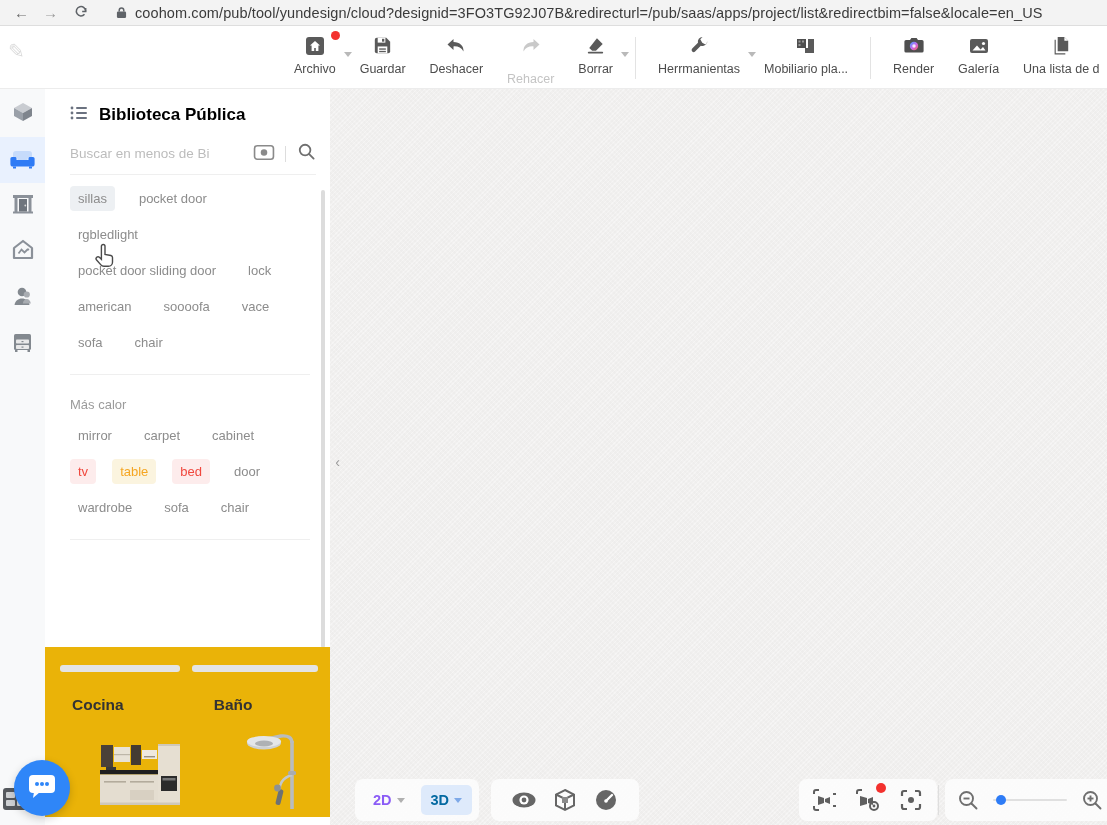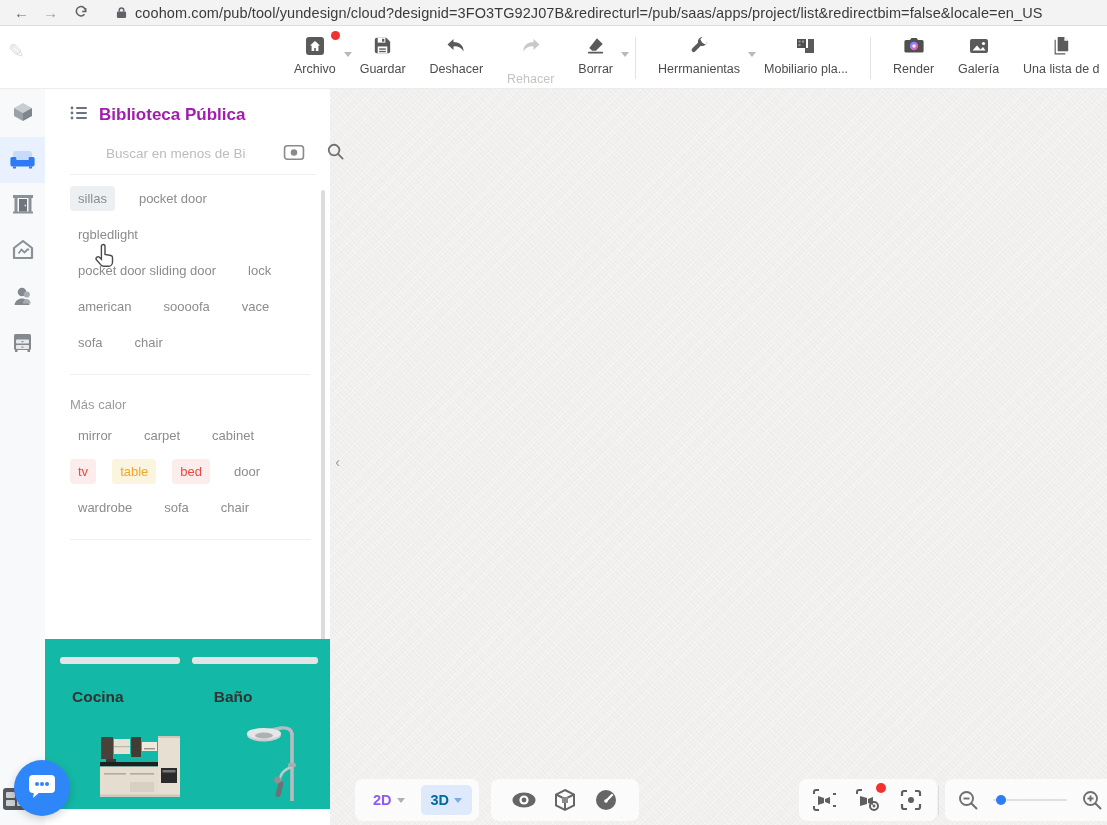--- a/index.html
+++ b/index.html
@@ -32,36 +32,36 @@
   
   .icon-strip { position:absolute; left:0; top:89px; width:45px; height:736px; background:#f8f9fa; }
   .strip-item { width:45px; height:46px; display:flex; align-items:center; justify-content:center; cursor:pointer; }
   .strip-item.active { background:#e9f1fe; }
   .strip-gap { height:2px; }
 
   
   .panel { position:absolute; left:45px; top:89px; width:285px; height:736px; background:#fff; }
   .panel-inner { padding:16px 14px 0 25px; }
   .lib-header { display:flex; align-items:center; gap:11px; }
-  .lib-title { font-size:17px; font-weight:bold; color:#a21caf; }
+  .lib-title { font-size:17px; font-weight:bold; color:#000000; }
   .search-row { margin-top:17px; display:flex; align-items:center; border-bottom:1px solid #efefef; padding-bottom:9px; }
-  .search-input { flex:1; border:none; outline:none; font-size:13.5px; color:#555; background:transparent; font-family:"Liberation Sans", sans-serif;margin-left:36px; }
+  .search-input { flex:1; border:none; outline:none; font-size:13.5px; color:#555; background:transparent; font-family:"Liberation Sans", sans-serif; }
   .search-input::placeholder { color:#bcbcbc; }
   .search-div { width:1px; height:16px; background:#ddd; margin:0 11px 0 10px; }
   .sec-head { margin-top:22px; display:flex; align-items:center; justify-content:space-between; padding-right:6px; }
   .sec-title { font-size:13px; color:#9b9b9b; }
   .tag-row { display:flex; gap:16px; margin-top:11px; }
   .tag { font-size:13px; color:#8c8c8c; padding:5px 8px; border-radius:4px; white-space:nowrap; cursor:pointer; }
   .tag.selected { background:#edf0f3; }
   .tag.red { color:#f0483e; background:#fdecec; }
   .tag.orange { color:#f5a623; background:#fbf4df; }
   .panel-hr { border:none; border-top:1px solid #efefef; margin:19px 6px 0 0; }
   .panel-scrollthumb { position:absolute; right:5px; top:101px; width:4px; height:458px; background:#dcdcdc; border-radius:2px; }
 
-  .panel-bottom { position:absolute; left:0; bottom:16px; width:285px; height:170px; background:#14b8a6; }
+  .panel-bottom { position:absolute; left:0; bottom:8px; width:285px; height:170px; background:#eab308; }
   .skel-row { display:flex; gap:12px; padding:18px 10px 0 15px; }
   .skel-bar { height:7px; background:#e4e4e4; border-radius:3px; }
   .skel-bar.b1 { width:120px; }
   .skel-bar.b2 { width:126px; }
   .cat-row { display:flex; gap:90px; margin-top:24px; padding-left:27px; }
   .cat-label { font-size:15.5px; font-weight:bold; color:#333; cursor:pointer; }
   .thumb { position:absolute; cursor:pointer; }
   .thumb.kitchen { left:55px; top:96px; }
   .thumb.shower { left:192px; top:82px; }
 

